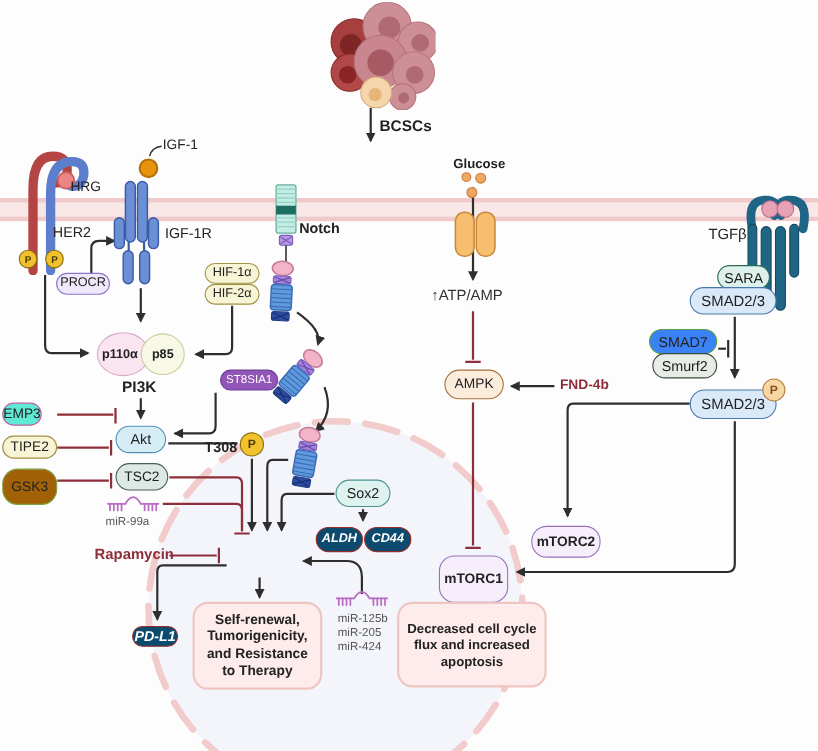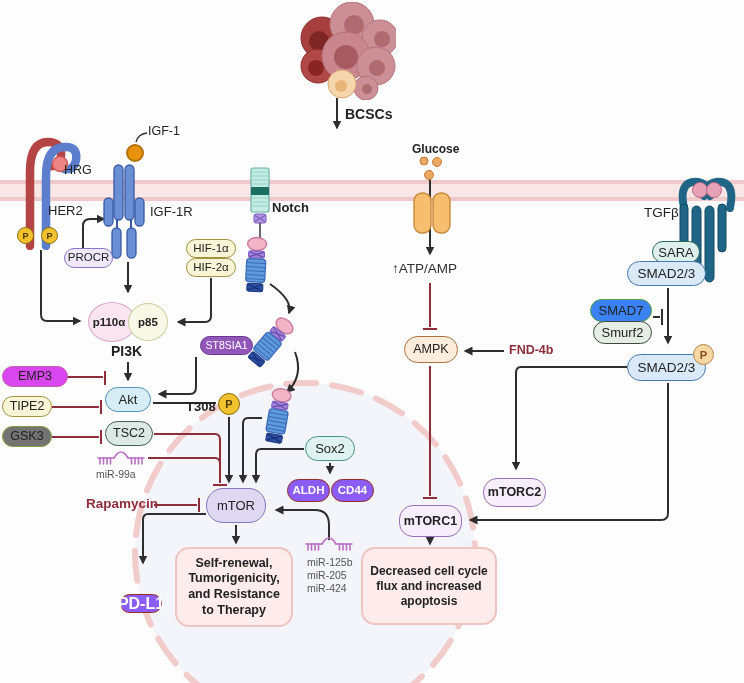--- a/index.html
+++ b/index.html
@@ -6,21 +6,21 @@
   #canvas{position:relative;width:744px;height:683px;background:#fdfdfd;overflow:hidden;
           font-family:"Liberation Sans",sans-serif;color:#222;}
   .abs{position:absolute;}
   #membrane{position:absolute;left:0;top:180px;width:744px;height:21px;background:#f9e6e6;
             border-top:4px solid #f0caca;border-bottom:4px solid #f0caca;box-sizing:border-box;z-index:1;}
   #overlay{position:absolute;left:0;top:0;z-index:5;pointer-events:none;}
   .lab{position:absolute;z-index:10;white-space:nowrap;line-height:1;}
   .pill{position:absolute;z-index:10;display:flex;align-items:center;justify-content:center;
         border-radius:14px;box-sizing:border-box;background:#fff;border:1.6px solid #888;
         font-size:12.5px;line-height:1;white-space:nowrap;}
-  .redpill{background:#8b5cf6;border-color:#962d28;color:#fff;font-weight:bold;font-size:11px;}
+  .redpill{background:#0c4a6e;border-color:#962d28;color:#fff;font-weight:bold;font-size:11px;font-style:italic;}
   .pbadge{position:absolute;z-index:11;display:flex;align-items:center;justify-content:center;
           border-radius:50%;box-sizing:border-box;font-weight:bold;}
   .ellipse{position:absolute;z-index:10;display:flex;align-items:center;justify-content:center;
            border-radius:50%;box-sizing:border-box;font-weight:600;font-size:11.5px;}
   .obox{position:absolute;z-index:10;display:flex;align-items:center;justify-content:center;
         text-align:center;background:#fdeceb;border:2px solid #efc5c2;border-radius:14px;
         font-weight:bold;box-sizing:border-box;padding:5px;line-height:1.25;}
   .rtext{color:#8e2e3a;font-weight:bold;}
   .mir{font-size:10.5px;color:#555;}
   .svgobj{position:absolute;z-index:9;}
@@ -202,36 +202,35 @@
     </g>
   </svg>
 
   <div class="ellipse" style="left:88px;top:302px;width:48px;height:40px;background:#fae4f0;border:1.6px solid #d9a9c9;padding-right:6px;">
       <span>p110α</span>
     </div>
   <div class="ellipse" style="left:128px;top:303px;width:40px;height:38px;background:#f8f8e6;border:1.6px solid #c9cc9c;z-index:11;">
       <span>p85</span>
     </div>
 
-  <div class="pill" style="left:64px;top:248px;width:49px;height:20px;background:#eee8fa;border-color:#8a74c8;font-size:11.5px;">PROCR</div>
+  <div class="pill" style="left:51px;top:248px;width:49px;height:20px;background:#eee8fa;border-color:#8a74c8;font-size:11.5px;">PROCR</div>
   <div class="pill" style="left:186px;top:239px;width:50px;height:19px;background:#f8f4d6;border-color:#a09243;font-size:11.5px;">HIF-1α</div>
   <div class="pill" style="left:186px;top:258px;width:50px;height:19px;background:#f8f4d6;border-color:#a09243;font-size:11.5px;">HIF-2α</div>
   <div class="pill" style="left:171px;top:336px;width:53px;height:19px;background:#9156b8;border-color:#6a3a92;color:#fff;font-size:10.5px;margin-left:29px;">ST8SIA1</div>
-  <div class="pill" style="left:2px;top:366px;width:66px;height:21px;background:#d946ef;border-color:#c25fa5;">EMP3</div>
+  <div class="pill" style="left:2px;top:366px;width:36px;height:21px;background:#5eead4;border-color:#c25fa5;">EMP3</div>
   <div class="pill" style="left:2px;top:396px;width:50px;height:21px;background:#f8f4d6;border-color:#a09243;">TIPE2</div>
-  <div class="pill" style="left:2px;top:426px;width:50px;height:21px;background:#737373;border-color:#7fa03f;">GSK3</div>
+  <div class="pill" style="left:2px;top:426px;width:50px;height:33px;background:#a16207;border-color:#7fa03f;">GSK3</div>
   <div class="pill" style="left:105px;top:387px;width:46px;height:25px;background:#d7edf6;border-color:#4f93b5;font-size:13px;">Akt</div>
   <div class="pill" style="left:105px;top:421px;width:48px;height:25px;background:#dde9e4;border-color:#44604f;">TSC2</div>
-  <div class="pill" style="left:206px;top:488px;width:60px;height:35px;background:#ded8f3;border-color:#8678bf;font-size:13px;border-radius:17px;">mTOR</div>
-  <div class="pill redpill" style="left:120px;top:569px;width:42px;height:19px;font-size:16px;margin-top:25px;">PD-L1</div>
+  <div class="pill redpill" style="left:120px;top:569px;width:42px;height:19px;font-size:13px;">PD-L1</div>
   <div class="pill" style="left:305px;top:436px;width:50px;height:25px;background:#def2f0;border-color:#49948e;font-size:13px;">Sox2</div>
   <div class="pill redpill" style="left:287px;top:479px;width:43px;height:23px;font-size:11.5px;">ALDH</div>
   <div class="pill redpill" style="left:331px;top:479px;width:43px;height:23px;font-size:11.5px;">CD44</div>
   <div class="pill" style="left:404px;top:336px;width:54px;height:27px;background:#fcecdc;border-color:#a8713d;">AMPK</div>
-  <div class="pill" style="left:399px;top:505px;width:63px;height:32px;background:#f6effb;border-color:#9a70b8;font-weight:bold;font-size:12.5px;">mTORC1</div>
+  <div class="pill" style="left:399px;top:505px;width:63px;height:43px;background:#f6effb;border-color:#9a70b8;font-weight:bold;font-size:12.5px;">mTORC1</div>
   <div class="pill" style="left:483px;top:478px;width:63px;height:29px;background:#f6effb;border-color:#9a70b8;font-weight:bold;font-size:12.5px;">mTORC2</div>
   <div class="pill" style="left:652px;top:241px;width:48px;height:22px;background:#def0eb;border-color:#2c6b57;font-size:13px;">SARA</div>
   <div class="pill" style="left:627px;top:261px;width:79px;height:25px;background:#d9e9f8;border-color:#4878b0;font-size:13.5px;">SMAD2/3</div>
   <div class="pill" style="left:590px;top:299px;width:62px;height:23px;background:#3b82f6;border-color:#56a046;font-size:13px;">SMAD7</div>
   <div class="pill" style="left:593px;top:321px;width:59px;height:23px;background:#e6ede5;border-color:#3c4a3e;font-size:13px;">Smurf2</div>
   <div class="pill" style="left:627px;top:354px;width:79px;height:27px;background:#d9e9f8;border-color:#4878b0;font-size:13.5px;">SMAD2/3</div>
 
   <div class="pbadge" style="left:17px;top:227px;width:17px;height:17px;background:#f2c12e;border:1.8px solid #8a6d0a;color:#4a3a00;font-size:9px;">P</div>
   <div class="pbadge" style="left:41px;top:227px;width:17px;height:17px;background:#f2c12e;border:1.8px solid #8a6d0a;color:#4a3a00;font-size:9px;">P</div>
   <div class="pbadge" style="left:218px;top:393px;width:22px;height:22px;background:#f2c12e;border:1.8px solid #8a6d0a;color:#4a3a00;font-size:11px;">P</div>

